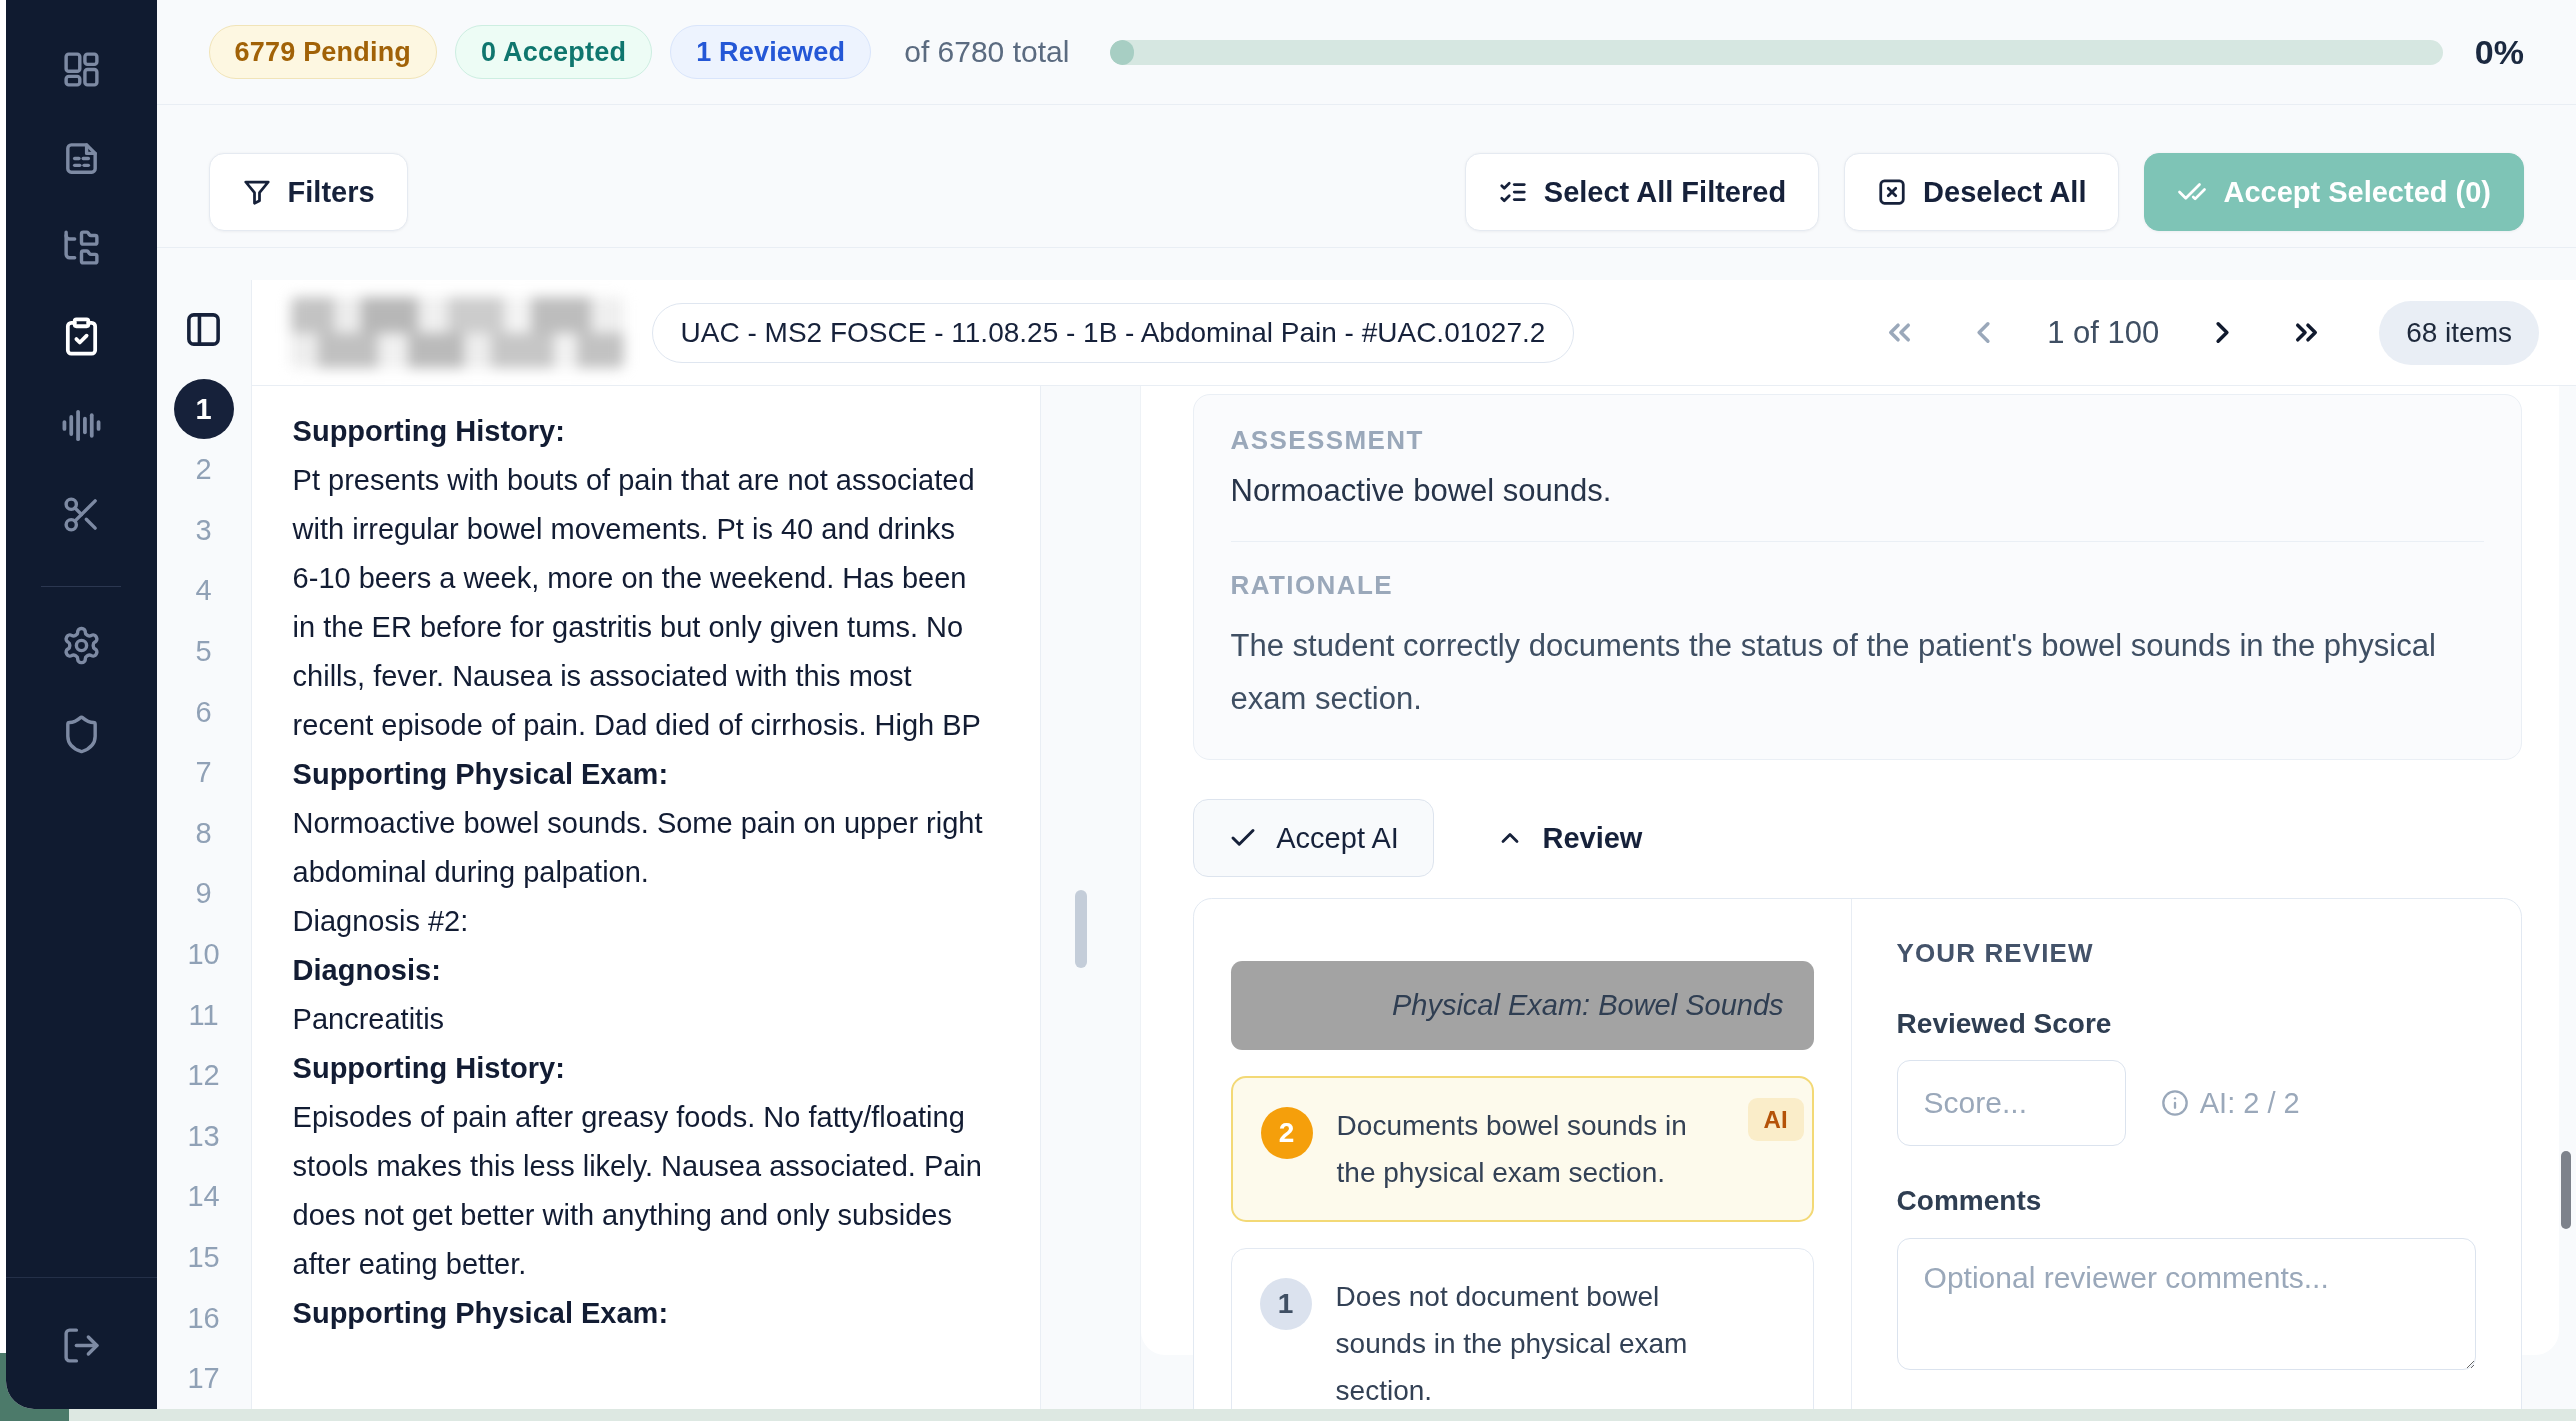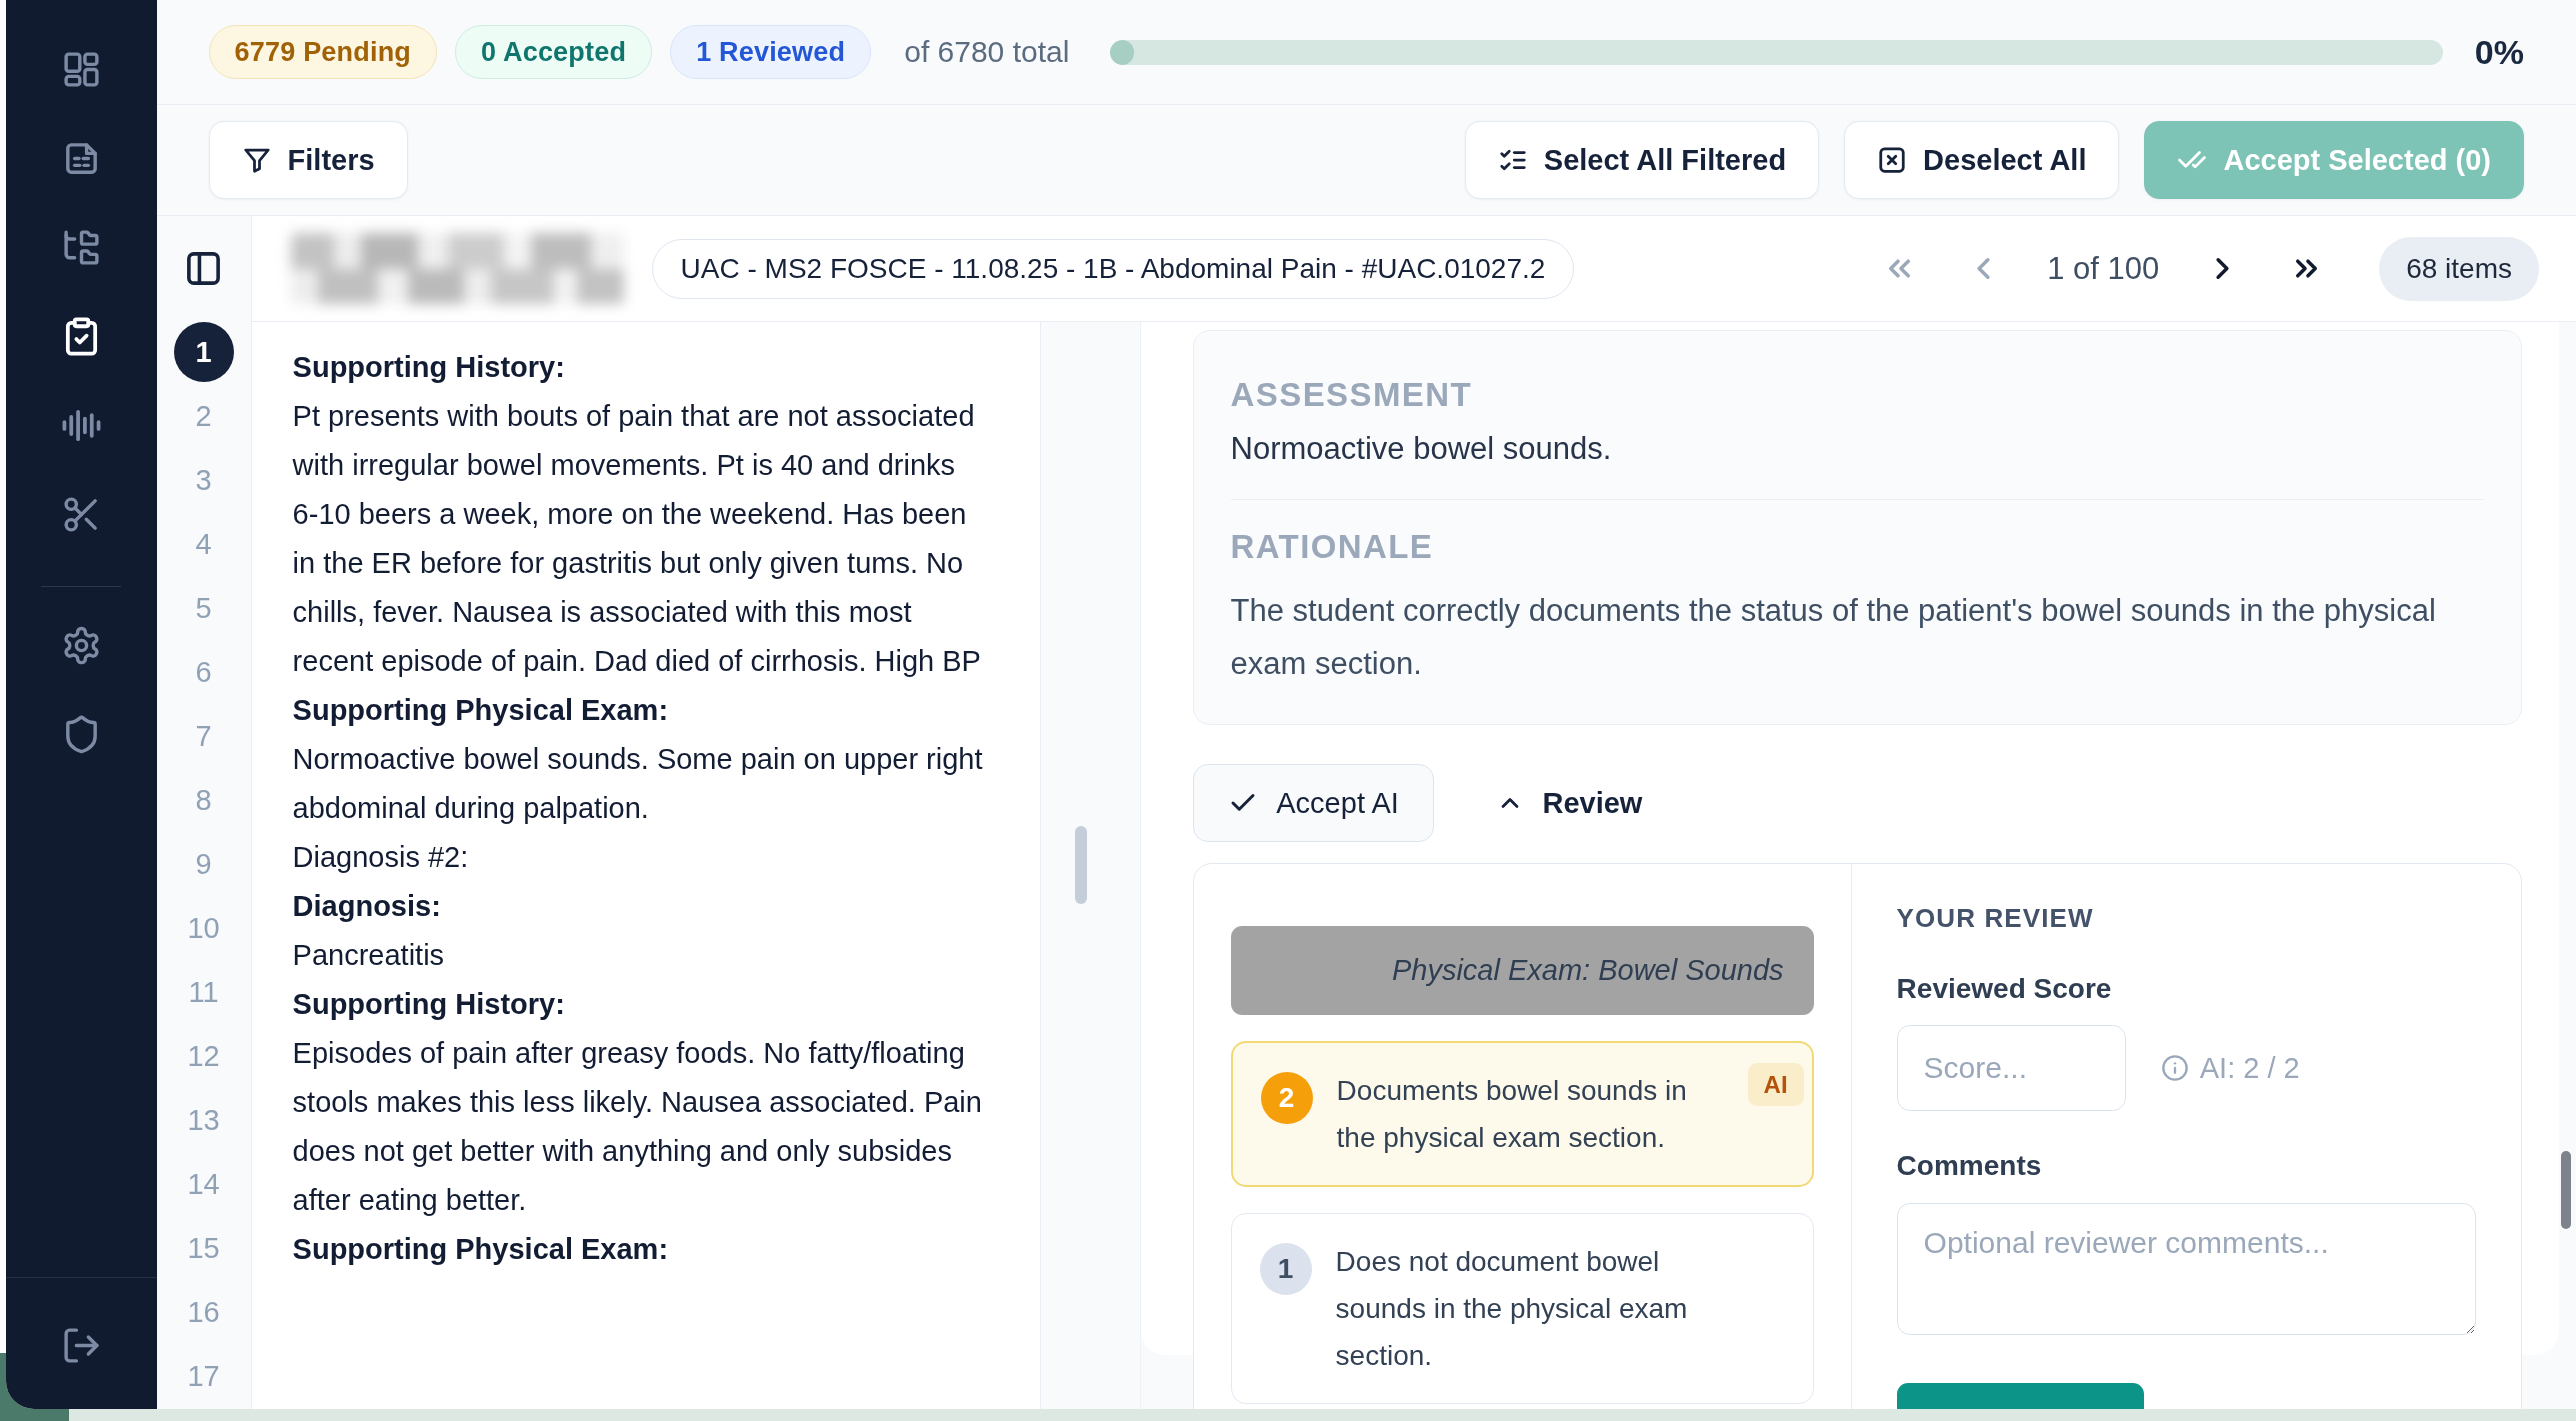--- a/index.html
+++ b/index.html
@@ -15,21 +15,21 @@
   .sidebar { width:151px; background:#101b30; display:flex; flex-direction:column;
     align-items:center; padding:39px 0 34px; flex:none; }
   .side-icon { width:60px; height:60px; display:flex; align-items:center; justify-content:center;
     color:#7d8aa3; margin-bottom:29px; cursor:pointer; border-radius:11.2px; }
   .side-icon svg { width:41px; height:41px; }
   .side-icon.active { color:#ffffff; }
   .side-divider { width:80px; border-top:1.9px solid #2b3750; margin:13px 0 28px; }
   .side-spacer { flex:1; }
   .side-divider-bottom { width:151px; border-top:1.9px solid #243048; margin-bottom:37px; }
 
-  .main { flex:1; display:flex; flex-direction:column; min-width:0; }
+  .main { flex:1; display:flex; flex-direction:column; min-width:0;gap:32px; }
 
   
   .statusbar { height:105px; display:flex; align-items:center; padding:0 52px;
     border-bottom:1.9px solid #e9eef4; flex:none; }
   .badge { height:54px; display:inline-flex; align-items:center; padding:0 25px;
     border-radius:933px; font-size:27px; font-weight:700; margin-right:18px; letter-spacing:0.2px; }
   .badge.pending  { color:#a16207; background:#fdf7e1; border:1.9px solid #f1e4b8; }
   .badge.accepted { color:#0f766e; background:#edfcf5; border:1.9px solid #cdeee1; }
   .badge.reviewed { color:#2457d6; background:#edf3fe; border:1.9px solid #d9e5fb; }
   .total-label { font-size:30px; color:#5b6b80; margin-left:15px; }
@@ -98,21 +98,21 @@
   .gutter-thumb { position:absolute; left:34px; top:504px; width:12px; height:78px;
     border-radius:6.5px; background:#c4cdd9; cursor:grab; }
 
   
   .rightcol { flex:1; background:#f8fafc; min-width:0; display:flex; }
   .right-card { flex:1; background:#ffffff; border-radius:0 0 24px 24px; margin:0 17px 54px 0;
     padding:7.5px 37px 0 52px; min-width:0; }
 
   .assess-card { background:#fafbfd; border:1.9px solid #eaeff5; border-radius:17px;
     padding:30px 37px 34px; }
-  .mini-label { font-size:33px; font-weight:700; letter-spacing:1.4px; color:#9aa8ba;margin-top:15px; }
+  .mini-label { font-size:26px; font-weight:700; letter-spacing:1.4px; color:#9aa8ba; }
   .assess-text { margin-top:17px; font-size:31px; color:#273449; }
   .assess-divider { border-top:1.9px solid #eaeff5; margin:32px 0 28px; }
   .rationale-text { margin-top:18.7px; font-size:31px; line-height:53px; color:#3f4f63; }
 
   .action-row { display:flex; align-items:center; margin-top:39px; }
   .accept-ai-btn { display:inline-flex; align-items:center; gap:18.7px; height:78px; padding:0 34px;
     background:#f8fafc; border:1.9px solid #dde4ee; border-radius:15px; font-size:29px;
     font-weight:500; color:#16213a; cursor:pointer; }
   .accept-ai-btn svg { width:30px; height:30px; }
   .review-toggle { display:inline-flex; align-items:center; gap:18.7px; margin-left:62px;

